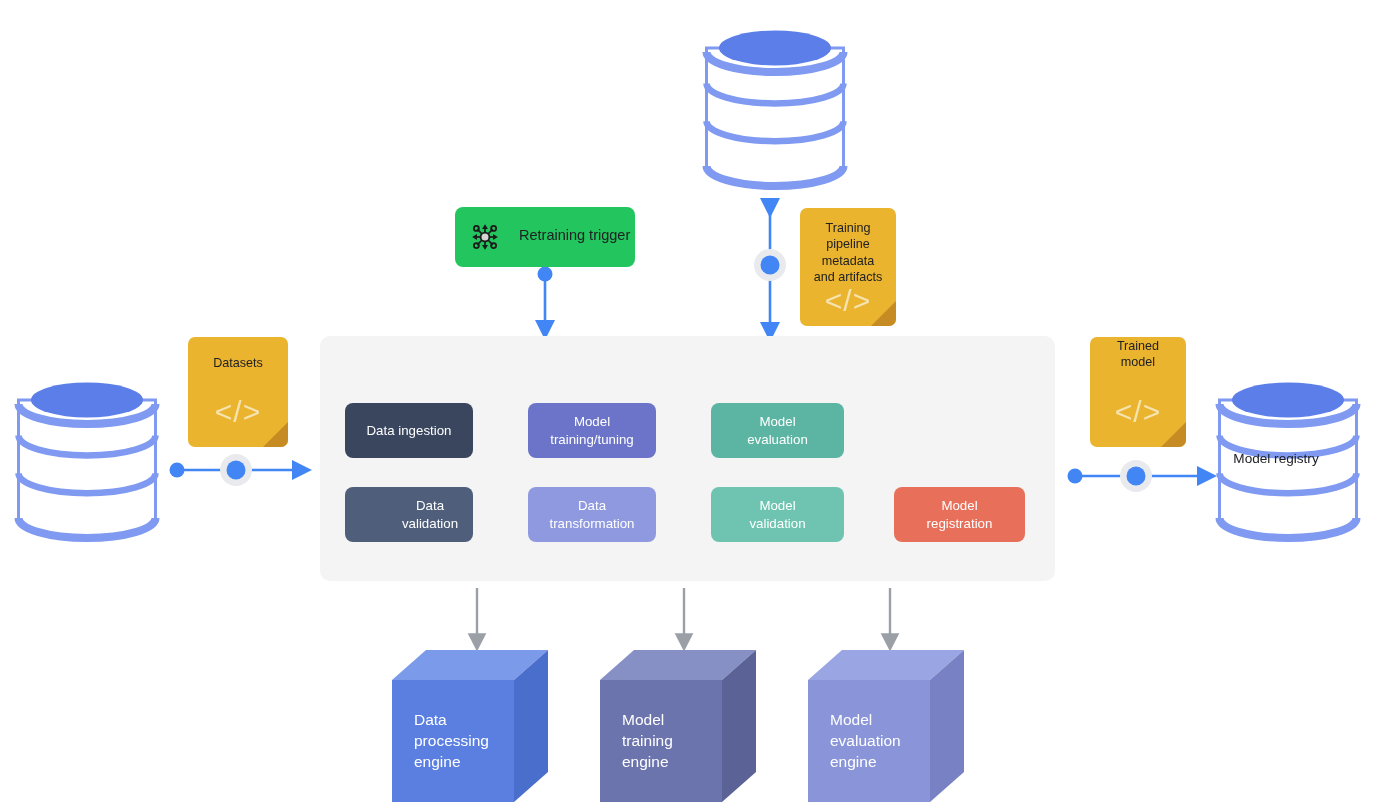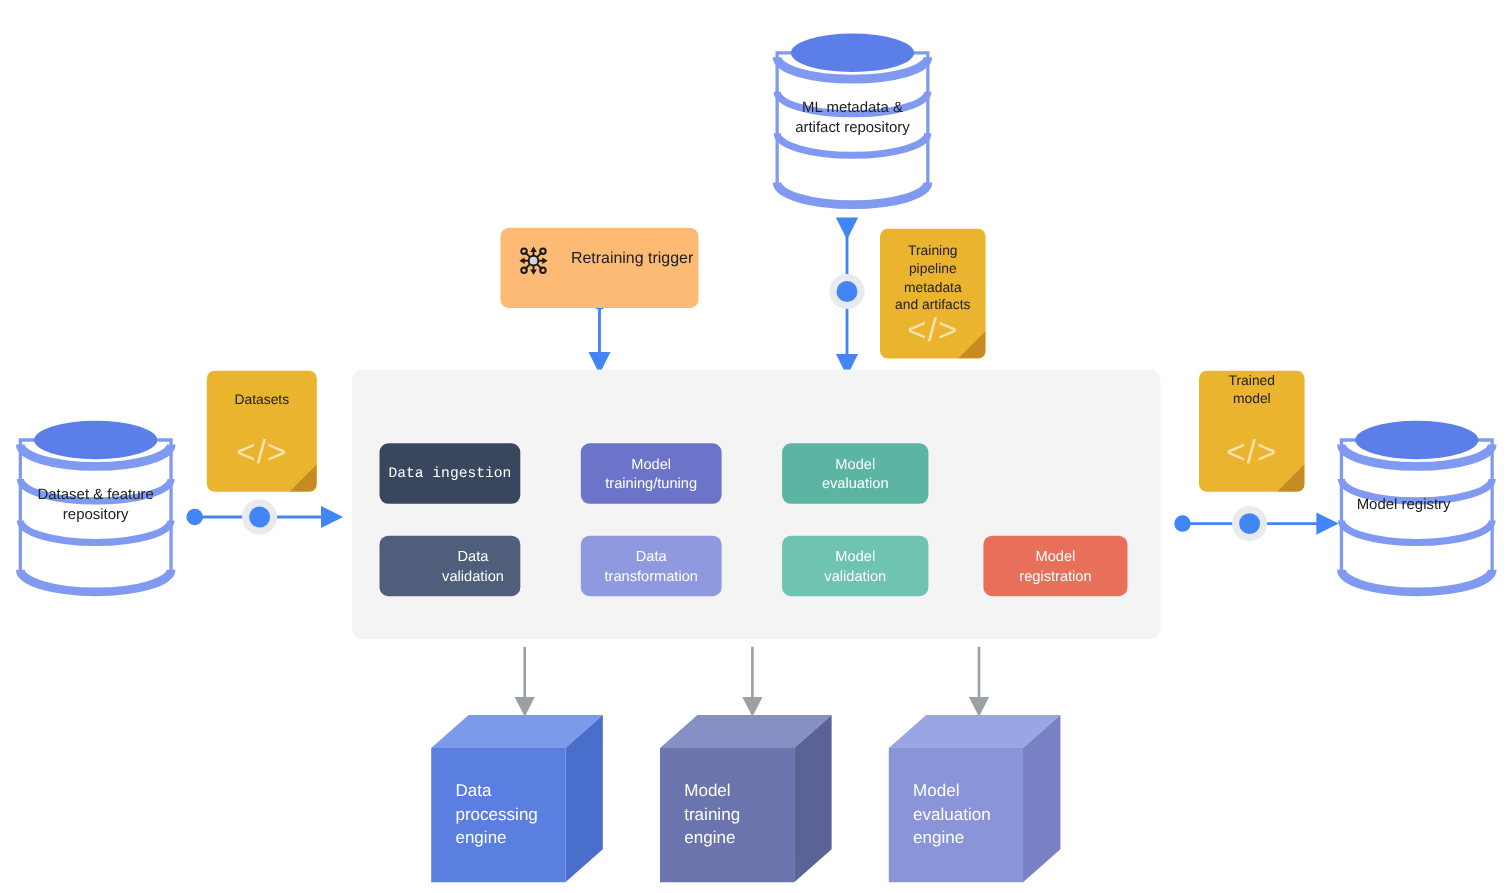--- a/index.html
+++ b/index.html
@@ -44,22 +44,22 @@
   }
   .note .fold{
     position:absolute;right:0;bottom:0;width:25px;height:25px;
     background:#c78b24;
     clip-path:polygon(100% 0,100% 100%,0 100%);
     border-bottom-right-radius:7px;
   }
 
   
   #retrain-pill{
-    left:455px;top:207px;width:180px;height:73px;
-    background:#fdba74;border-radius:8px;
+    left:455px;top:207px;width:180px;height:60px;
+    background:#22c55e;border-radius:8px;
     display:flex;align-items:center;
   }
   #retrain-label{font-size:14.5px;color:#202124;margin-left:7px;}
 
   
   .cyl{position:absolute;}
   .cyl .cyl-label{
     position:absolute;left:0;right:0;text-align:center;
     font-size:13.6px;line-height:1.35;color:#202124;
   }
@@ -123,21 +123,21 @@
       <line x1="592" y1="483" x2="592" y2="463" stroke="#9aa0a6" stroke-width="2.4" marker-end="url(#mk-gray)"></line>
       <line x1="662" y1="431" x2="704" y2="431" stroke="#9aa0a6" stroke-width="2.4" marker-end="url(#mk-gray)"></line>
       <line x1="778" y1="462" x2="778" y2="481" stroke="#9aa0a6" stroke-width="2.4" marker-end="url(#mk-gray)"></line>
       <line x1="850" y1="515" x2="887" y2="515" stroke="#9aa0a6" stroke-width="2.4" marker-end="url(#mk-gray)"></line>
     </g>
   </svg>
 
   <div class="abs" id="pipeline-panel"></div>
 
   <div id="steps-host">
-      <div class="step" style="left: 345px; top: 403px; width: 128px; height: 55px; background: rgb(57, 70, 94); font-family: Liberation Mono, monospace;">
+      <div class="step" style="left: 345px; top: 403px; width: 128px; height: 55px; background: rgb(57, 70, 94);">
         <span>Data ingestion</span>
       </div>
       <div class="step" style="left: 345px; top: 487px; width: 128px; height: 55px; background: rgb(79, 94, 123); padding-left: 48px;">
         <span>Data validation</span>
       </div>
       <div class="step" style="left: 528px; top: 403px; width: 128px; height: 55px; background: rgb(107, 116, 200);">
         <span>Model<br>training/tuning</span>
       </div>
       <div class="step" style="left: 528px; top: 487px; width: 128px; height: 55px; background: rgb(143, 153, 224);">
         <span>Data<br>transformation</span>
@@ -204,32 +204,30 @@
   <div id="db-host">
       <div class="cyl abs" style="left: 17px; top: 380px; width: 140px; height: 158px;">
         <svg width="140" height="158" viewBox="0 0 140 158">
           <path d="M1.5,20 L1.5,138 A68.5,20 0 0 0 138.5,138 L138.5,20 Z" fill="#ffffff" stroke="#7f9af0" stroke-width="3"></path>
           <path d="M1.5,55.4 A68.5,20 0 0 0 138.5,55.4" fill="none" stroke="#7f9af0" stroke-width="6.5"></path>
           <path d="M1.5,93.16 A68.5,20 0 0 0 138.5,93.16" fill="none" stroke="#7f9af0" stroke-width="6.5"></path>
           <path d="M1.5,24 A68.5,20 0 0 0 138.5,24" fill="none" stroke="#7f9af0" stroke-width="8"></path>
           <path d="M1.5,138 A68.5,20 0 0 0 138.5,138" fill="none" stroke="#7f9af0" stroke-width="8"></path>
           <ellipse cx="70" cy="20" rx="56" ry="17.5" fill="#5b7ee8"></ellipse>
         </svg>
-        <div class="cyl-label" style="top: 61px;">Dataset &amp; feature<br>repository</div>
       </div>
       <div class="cyl abs" style="left: 705px; top: 28px; width: 140px; height: 158px;">
         <svg width="140" height="158" viewBox="0 0 140 158">
           <path d="M1.5,20 L1.5,138 A68.5,20 0 0 0 138.5,138 L138.5,20 Z" fill="#ffffff" stroke="#7f9af0" stroke-width="3"></path>
           <path d="M1.5,55.4 A68.5,20 0 0 0 138.5,55.4" fill="none" stroke="#7f9af0" stroke-width="6.5"></path>
           <path d="M1.5,93.16 A68.5,20 0 0 0 138.5,93.16" fill="none" stroke="#7f9af0" stroke-width="6.5"></path>
           <path d="M1.5,24 A68.5,20 0 0 0 138.5,24" fill="none" stroke="#7f9af0" stroke-width="8"></path>
           <path d="M1.5,138 A68.5,20 0 0 0 138.5,138" fill="none" stroke="#7f9af0" stroke-width="8"></path>
           <ellipse cx="70" cy="20" rx="56" ry="17.5" fill="#5b7ee8"></ellipse>
         </svg>
-        <div class="cyl-label" style="top: 61px;">ML metadata &amp;<br>artifact repository</div>
       </div>
       <div class="cyl abs" style="left: 1218px; top: 380px; width: 116px; height: 158px;">
         <svg width="140" height="158" viewBox="0 0 140 158">
           <path d="M1.5,20 L1.5,138 A68.5,20 0 0 0 138.5,138 L138.5,20 Z" fill="#ffffff" stroke="#7f9af0" stroke-width="3"></path>
           <path d="M1.5,55.4 A68.5,20 0 0 0 138.5,55.4" fill="none" stroke="#7f9af0" stroke-width="6.5"></path>
           <path d="M1.5,93.16 A68.5,20 0 0 0 138.5,93.16" fill="none" stroke="#7f9af0" stroke-width="6.5"></path>
           <path d="M1.5,24 A68.5,20 0 0 0 138.5,24" fill="none" stroke="#7f9af0" stroke-width="8"></path>
           <path d="M1.5,138 A68.5,20 0 0 0 138.5,138" fill="none" stroke="#7f9af0" stroke-width="8"></path>
           <ellipse cx="70" cy="20" rx="56" ry="17.5" fill="#5b7ee8"></ellipse>
         </svg>

